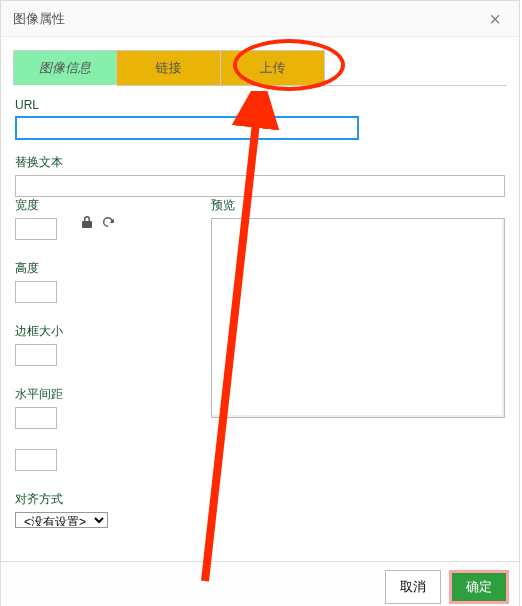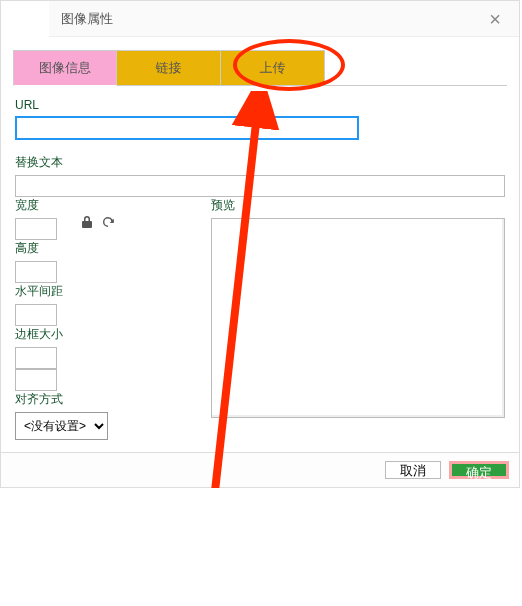--- a/index.html
+++ b/index.html
@@ -16,21 +16,20 @@
     position: relative;
   }
   .titlebar {
     height: 36px;
     display: flex;
     align-items: center;
     justify-content: space-between;
     padding: 16px 12px;
     border-bottom: 1px solid #eee;
     background: #fafafa;
-    margin-left: 48px;
   }
   .titlebar .title {
     font-size: 13px;
     color: #555;
   }
   .close-x {
     font-size: 20px;
     line-height: 1;
     color: #888;
     cursor: pointer;
@@ -52,23 +51,24 @@
     border-bottom: none;
     color: #555;
     cursor: pointer;
     position: relative;
     top: 1px;
     background: #f3f3f3;
     border-color: #ccc;
     margin-right: 0;
   }
   .tab.active {
-    background: #f9a8d4;
+    background: #86efac;
     border: 1px solid #ccc;
     border-bottom: 1px solid #fff;
+    font-style: italic;
   }
   .tab:not(.active) {
     background: #eab308;
     border: 1px solid #ccc;
     border-left: none;
     border-bottom: 1px solid #ccc;
   }
   .tab:first-child { border-left: 1px solid #ccc; }
   .form-area { padding: 0 2px; }
   .field-label {
@@ -96,21 +96,21 @@
   }
   .row-url { margin-bottom: 14px; }
   .row-alt { }
   .lower {
     display: flex;
   }
   .left-col {
     width: 180px;
   }
   .left-col .small-field {
-    margin-bottom: 0;
+    margin-bottom: 20px;
   }
   .lock-refresh {
     display: inline-flex;
     gap: 8px;
     color: #666;
     vertical-align: top;
     margin-left: 24px;
     margin-top: 18px;
   }
   .icon-btn {
@@ -128,36 +128,36 @@
   }
   .preview-box {
     width: 100%;
     height: 200px;
     border: 1px solid #bbb;
     background: #fff;
     position: relative;
     box-shadow: inset -2px -2px 0 #eee;
   }
   .align-select {
-    height: 28px;
+    height: 16px;
     border: 1px solid #999;
     background: #fff;
     font-size: 12px;
     padding: 1px 4px;
   }
   .footer {
     border-top: 1px solid #ddd;
     padding: 8px 10px;
     display: flex;
     justify-content: flex-end;
     gap: 8px;
     background: #fdfdfd;
   }
   .btn {
-    height: 18px;
+    height: 34px;
     padding: 0 14px;
     font-size: 13px;
     border: 1px solid #bbb;
     background: #fff;
     cursor: pointer;
   }
   .btn.primary {
     background: #2e9e3f;
     border: 3px solid #fca5a5;
     color: #fff;
@@ -241,26 +241,26 @@
               </span>
               <span class="icon-btn">
                 <svg width="14" height="14" viewBox="0 0 14 14">
                     <path fill="#555" d="M7 2a5 5 0 014.5 2.8l1.3-1V8H8.6l1.6-1.2A3.4 3.4 0 107 10.4V12A5 5 0 117 2z"></path>
                   </svg>
               </span>
             </div>
           </div>
 
           <div class="small-field">
+            <div class="field-label">边框大小</div>
+            <input class="short-input" type="text" value="" style="">
+          </div>
+
+          <div class="small-field">
             <div class="field-label">水平间距</div>
-            <input class="short-input" type="text" value="" style="">
-          </div>
-
-          <div class="small-field">
-            <div class="field-label">边框大小</div>
             <input class="short-input" type="text" value="" style="">
           </div>
 
           <div class="small-field">
             <input class="short-input" type="text" value="" style="">
           </div>
 
           <div class="small-field">
             <div class="field-label">对齐方式</div>
             <select class="align-select">

